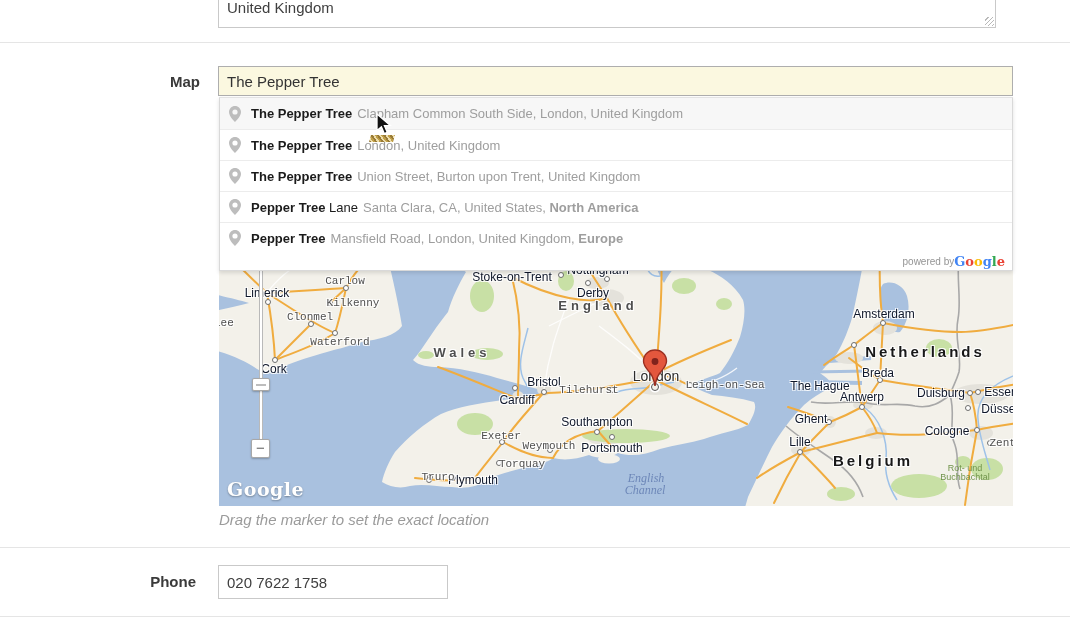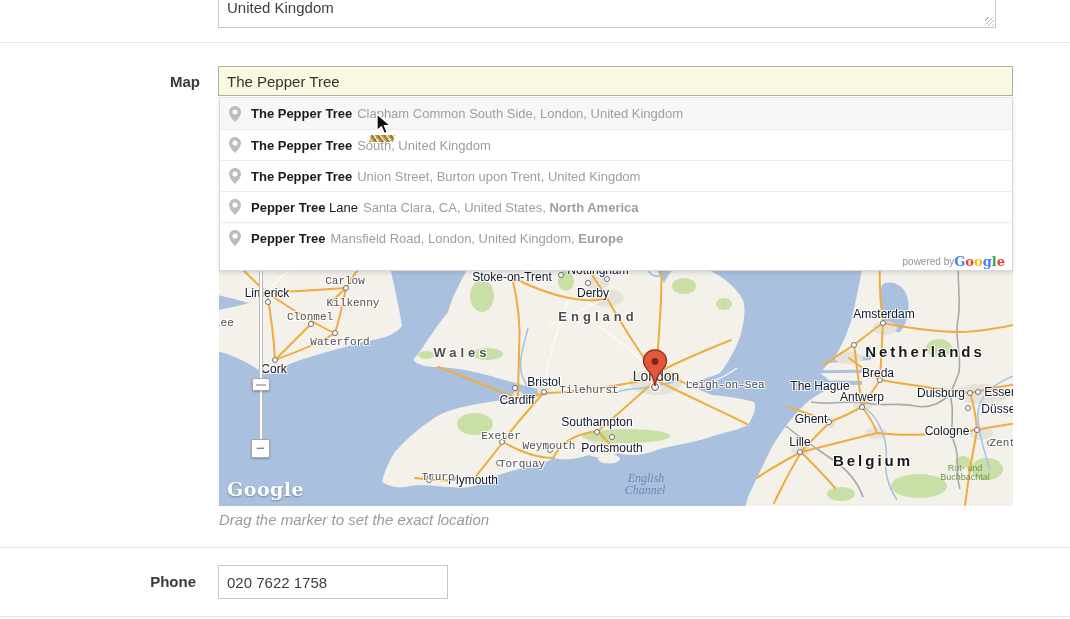--- a/index.html
+++ b/index.html
@@ -114,21 +114,21 @@
     <span class="pac-sec">Clapham Common South Side, London, United Kingdom</span>
         <span class="pac-sec-b"></span>
   </div>
 
   <div class="pac-row">
     <svg class="pac-pin" viewBox="0 0 12 16">
       <path fill="#bdbdbd" d="M6 0C2.7 0 0 2.7 0 6c0 4.5 6 10 6 10s6-5.5 6-10C12 2.7 9.3 0 6 0zm0 8.6A2.6 2.6 0 1 1 6 3.4a2.6 2.6 0 0 1 0 5.2z"></path>
     </svg>
     <span class="pac-main">The Pepper Tree</span>
         <span class="pac-main-rest"></span>
-    <span class="pac-sec">South, United Kingdom</span>
+    <span class="pac-sec">London, United Kingdom</span>
         <span class="pac-sec-b"></span>
   </div>
 
   <div class="pac-row">
     <svg class="pac-pin" viewBox="0 0 12 16">
       <path fill="#bdbdbd" d="M6 0C2.7 0 0 2.7 0 6c0 4.5 6 10 6 10s6-5.5 6-10C12 2.7 9.3 0 6 0zm0 8.6A2.6 2.6 0 1 1 6 3.4a2.6 2.6 0 0 1 0 5.2z"></path>
     </svg>
     <span class="pac-main">The Pepper Tree</span>
         <span class="pac-main-rest"></span>
     <span class="pac-sec">Union Street, Burton upon Trent, United Kingdom</span>
@@ -323,21 +323,21 @@
       <span class="maplabel town" style="left: -5px; top: 67px;">Tralee</span>
       <span class="maplabel city" style="left: 48px; top: 37px;">Limerick</span>
       <span class="maplabel town" style="left: 126px; top: 25px;">Carlow</span>
       <span class="maplabel town" style="left: 134px; top: 47px;">Kilkenny</span>
       <span class="maplabel town" style="left: 91px; top: 61px;">Clonmel</span>
       <span class="maplabel town" style="left: 121px; top: 86px;">Waterford</span>
       <span class="maplabel city" style="left: 55px; top: 113px;">Cork</span>
       <span class="maplabel city" style="left: 293px; top: 21px;">Stoke-on-Trent</span>
       <span class="maplabel city" style="left: 379px; top: 14px;">Nottingham</span>
       <span class="maplabel city" style="left: 374px; top: 37px;">Derby</span>
-      <span class="maplabel country" style="left: 369px; top: 60px; padding-left: 20px;">England</span>
+      <span class="maplabel country" style="left: 369px; top: 49px; padding-left: 20px;">England</span>
       <span class="maplabel country" style="left: 243px; top: 96px;">Wales</span>
       <span class="maplabel city" style="left: 325px; top: 126px;">Bristol</span>
       <span class="maplabel city" style="left: 298px; top: 144px;">Cardiff</span>
       <span class="maplabel town" style="left: 370px; top: 134px;">Tilehurst</span>
       <span class="maplabel citylg" style="left: 437px; top: 120px;">London</span>
       <span class="maplabel town" style="left: 506px; top: 129px;">Leigh-on-Sea</span>
       <span class="maplabel city" style="left: 378px; top: 166px;">Southampton</span>
       <span class="maplabel city" style="left: 393px; top: 192px;">Portsmouth</span>
       <span class="maplabel town" style="left: 330px; top: 190px;">Weymouth</span>
       <span class="maplabel town" style="left: 282px; top: 180px;">Exeter</span>

